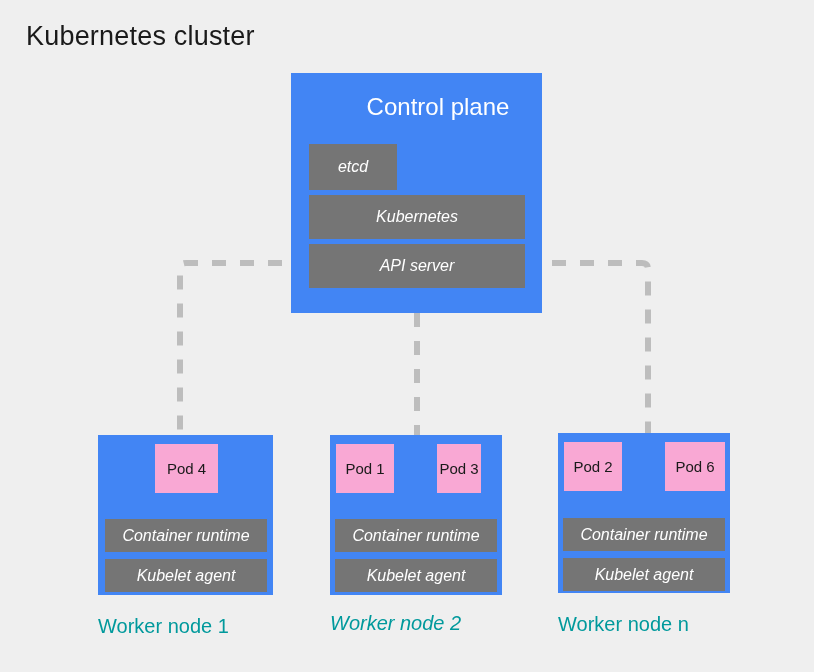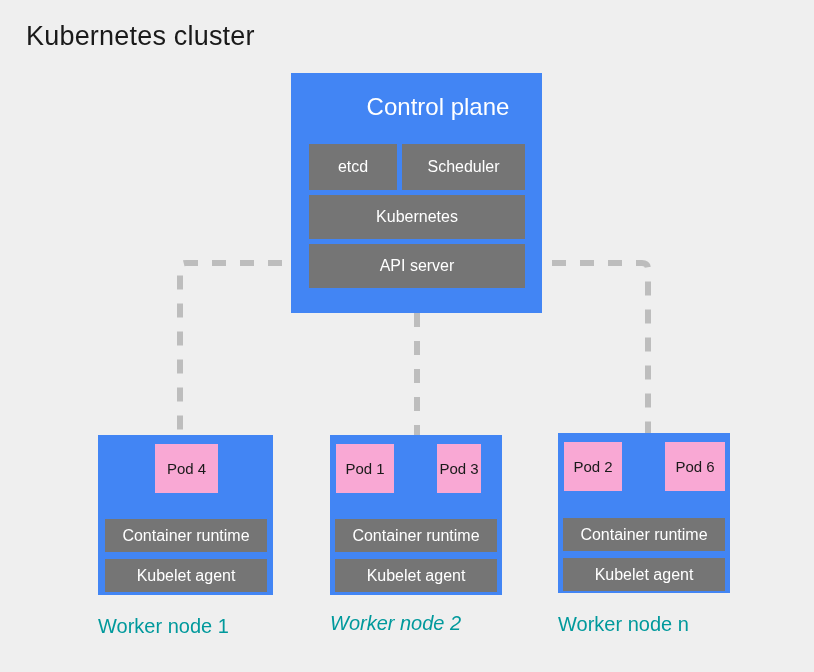--- a/index.html
+++ b/index.html
@@ -59,20 +59,21 @@
   .gray-chip {
     position: absolute;
     background: #757575;
     color: #ffffff;
     display: flex;
     align-items: center;
     justify-content: center;
     font-size: 16px;
     box-sizing: border-box;
     white-space: nowrap;
+    font-style: italic;
   }
 
   #chip-etcd      { left: 309px; top: 144px; width: 88px;  height: 46px; }
   #chip-scheduler { left: 402px; top: 144px; width: 123px; height: 46px; }
   #chip-controllers { left: 309px; top: 195px; width: 216px; height: 44px; }
   #chip-apiserver  { left: 309px; top: 244px; width: 216px; height: 44px; }
 
   
   #worker-node-1 { left: 98px;  top: 435px; width: 175px; height: 160px; }
   #worker-node-2 { left: 330px; top: 435px; width: 172px; height: 160px; }
@@ -140,21 +141,20 @@
       <path d="M 417 313 L 417 435"></path>
 
       <path d="M 524 263 L 642 263 Q 648 263 648 269 L 648 433"></path>
     </g>
   </svg>
 
   <div class="blue-box" id="control-plane">
     <div id="control-plane-title">Control plane</div>
   </div>
   <div class="gray-chip" id="chip-etcd">etcd</div>
-  <div class="gray-chip" id="chip-scheduler">Scheduler</div>
   <div class="gray-chip" id="chip-controllers">Kubernetes</div>
   <div class="gray-chip" id="chip-apiserver">API server</div>
 
   <div class="blue-box" id="worker-node-1"></div>
   <div class="pod-box" id="pod-4">Pod 4</div>
   <div class="gray-chip" id="n1-runtime">Container runtime</div>
   <div class="gray-chip" id="n1-kubelet">Kubelet agent</div>
   <div class="node-caption" id="caption-1">Worker node 1</div>
 
   <div class="blue-box" id="worker-node-2"></div>

